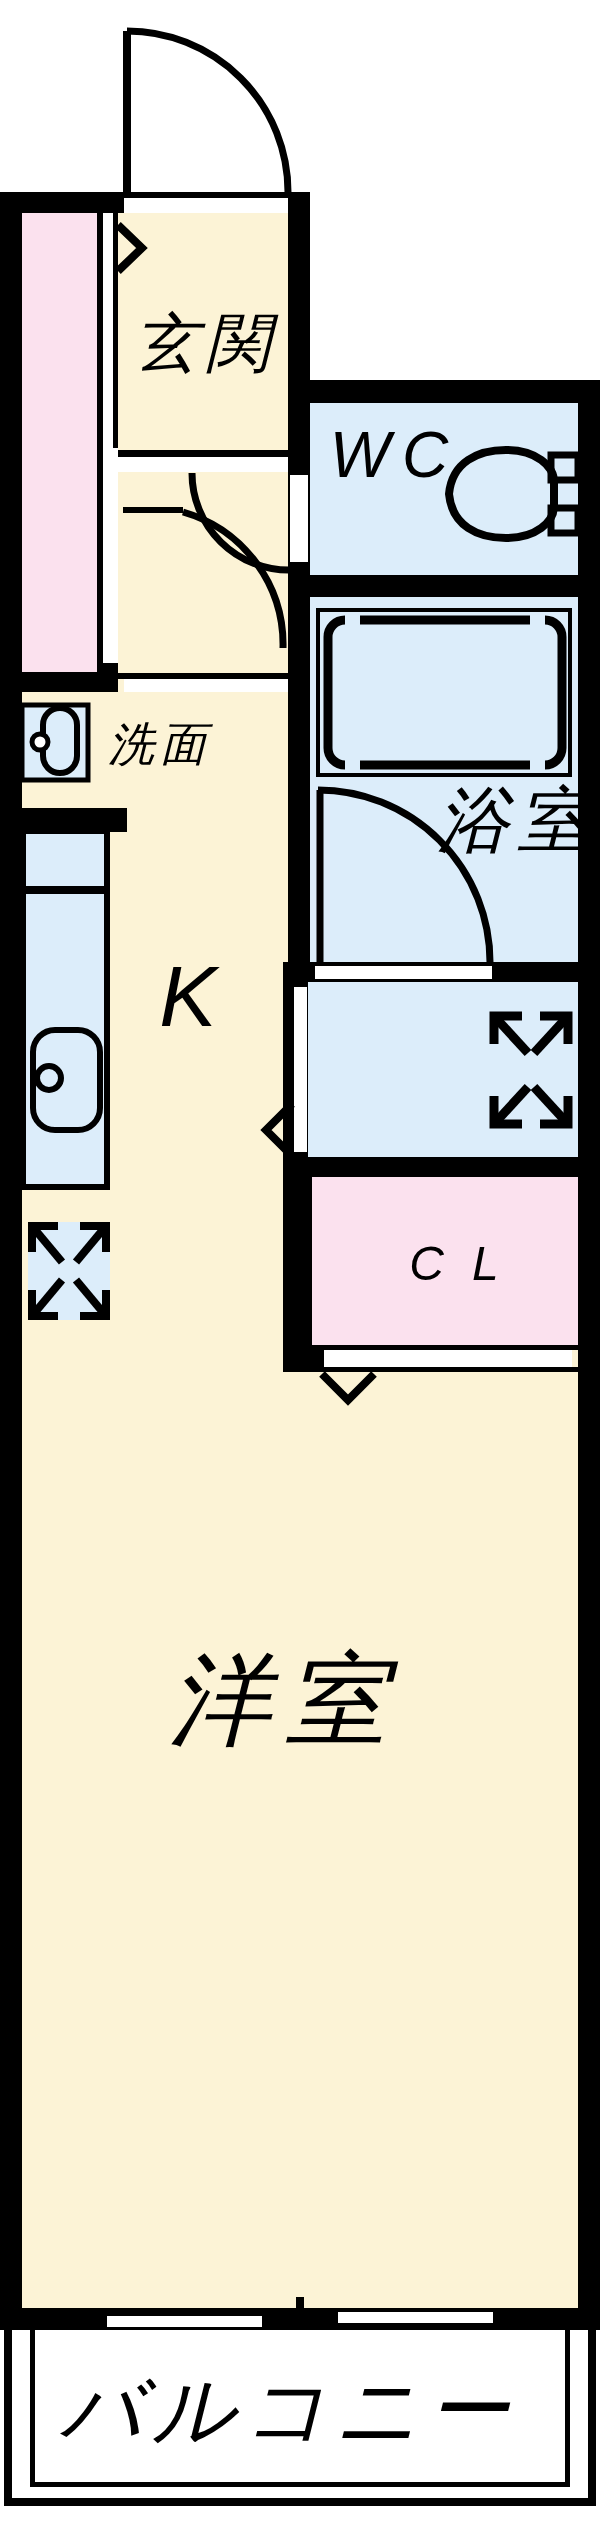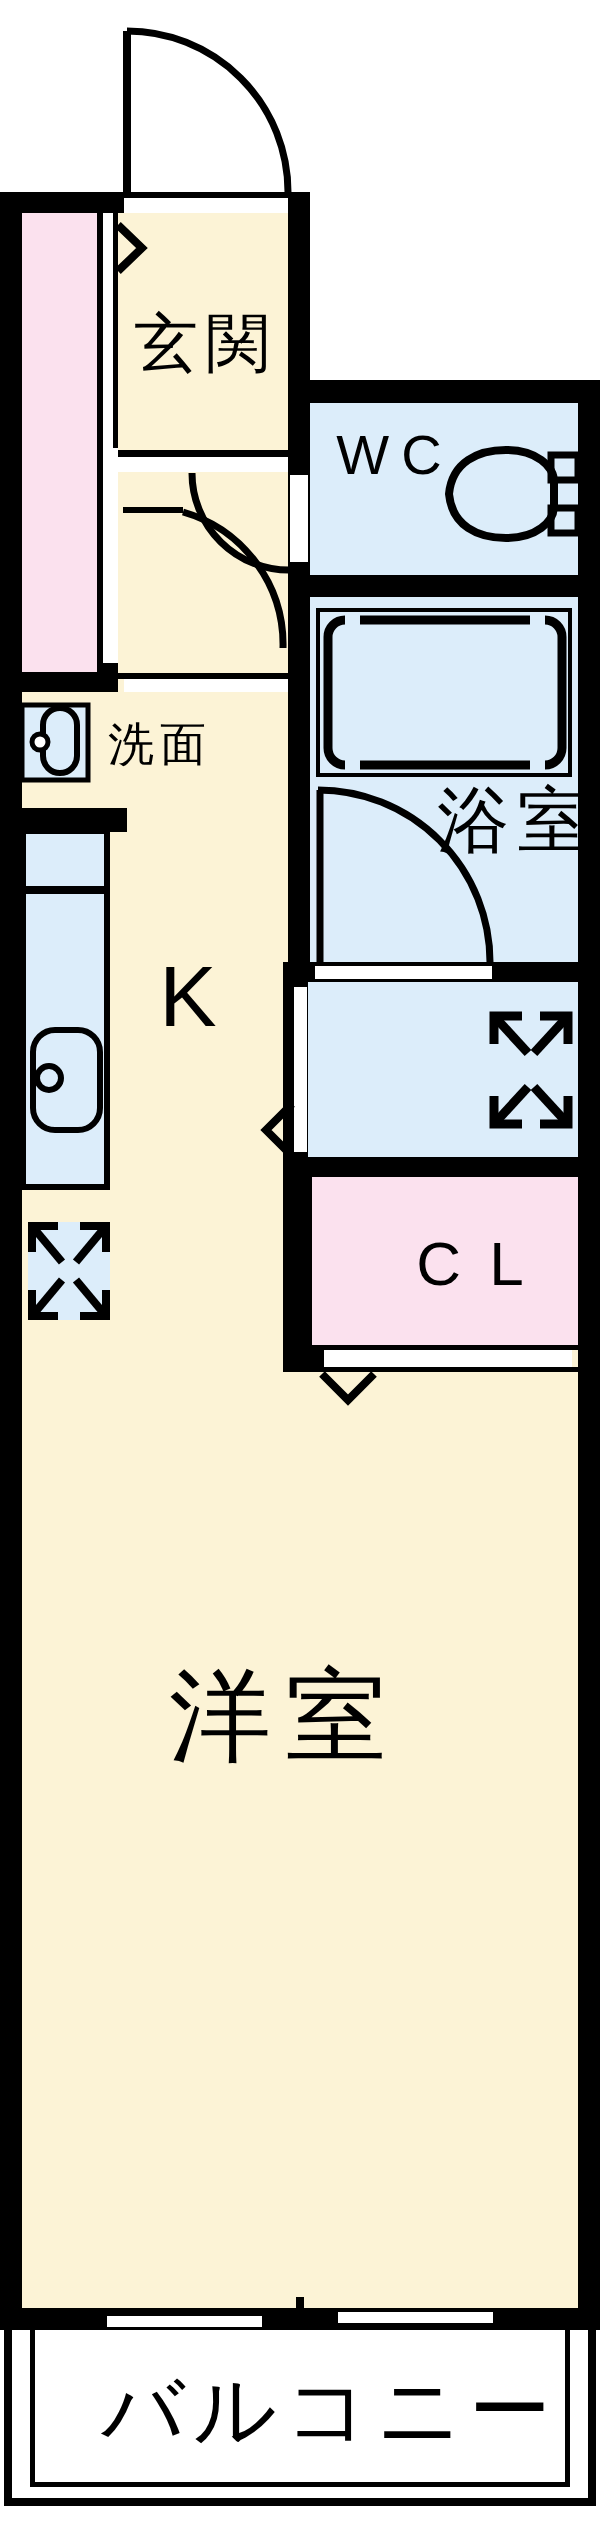--- a/index.html
+++ b/index.html
@@ -7,21 +7,21 @@
     position:relative;width:600px;height:2541px;background:#ffffff;overflow:hidden;
     font-family:"Liberation Sans","DejaVu Sans",sans-serif;
   }
   .wall{position:absolute;background:var(--wall,#000);}
   .white{position:absolute;background:#ffffff;}
   .cream{position:absolute;background:var(--floor_cream,#fcf3d6);}
   .blue{position:absolute;background:var(--wet_blue,#dcedfa);}
   .pink{position:absolute;background:var(--closet_pink,#fbe1ee);}
   .label{
     position:absolute;color:#000;white-space:nowrap;
-    transform:translate(-50%,-50%);line-height:1;font-weight:500;
+    transform:translate(-50%,-50%);line-height:1;font-weight:500;font-style:italic;
   }
   svg{position:absolute;left:0;top:0;}
   .balc-outer{position:absolute;left:4px;top:2330px;width:576px;height:168px;
     border-left:8px solid #000;border-right:8px solid #000;border-bottom:8px solid #000;background:#fff;}
   .balc-inner{position:absolute;left:30px;top:2330px;width:530px;height:152px;
     border-left:5px solid #000;border-right:5px solid #000;border-bottom:5px solid #000;background:#fff;}
 </style>
 </head>
 <body>
 
@@ -145,21 +145,21 @@
       <line x1="106" y1="1316" x2="76" y2="1280"></line>
         <polyline points="80,1316 106,1316 106,1290"></polyline>
     </g>
 
     <polyline points="292,1104 266,1130 292,1156" fill="none" stroke="#000" stroke-width="8"></polyline>
 
     <polyline points="322,1374 348,1400 374,1374" fill="none" stroke="#000" stroke-width="8"></polyline>
   </svg>
 
   <div class="label" style="left:206px;top:343px;font-size:64px;letter-spacing:8px;">玄関</div>
-  <div class="label" style="left:395px;top:455px;font-size:56px;letter-spacing:12px;">WC</div>
+  <div class="label" style="left:395px;top:455px;font-size:64px;letter-spacing:12px;">WC</div>
   <div class="label" style="left:517px;top:820px;font-size:72px;letter-spacing:8px;">浴室</div>
   <div class="label" style="left:160px;top:744px;font-size:46px;letter-spacing:6px;">洗面</div>
   <div class="label" style="left:188px;top:996px;font-size:86px;">K</div>
-  <div class="label" style="left:468px;top:1264px;font-size:62px;letter-spacing:28px;margin-left:16px;">CL</div>
-  <div class="label" style="left:285px;top:1700px;font-size:102px;letter-spacing:14px;margin-top:16px;">洋室</div>
-  <div class="label" style="left:288px;top:2410px;font-size:82px;letter-spacing:8px;margin-left:42px;">バルコニー</div>
+  <div class="label" style="left:468px;top:1264px;font-size:48px;letter-spacing:28px;">CL</div>
+  <div class="label" style="left:285px;top:1700px;font-size:102px;letter-spacing:14px;">洋室</div>
+  <div class="label" style="left:288px;top:2410px;font-size:82px;letter-spacing:8px;">バルコニー</div>
 
 </div>
 
 </body></html>

